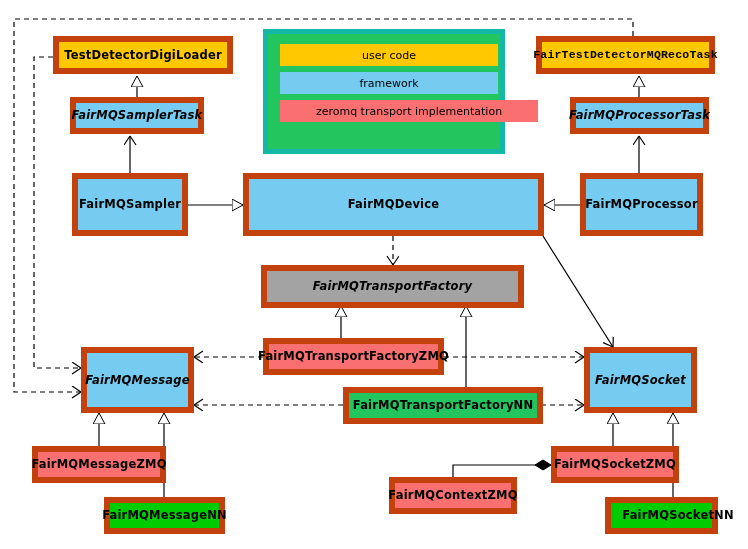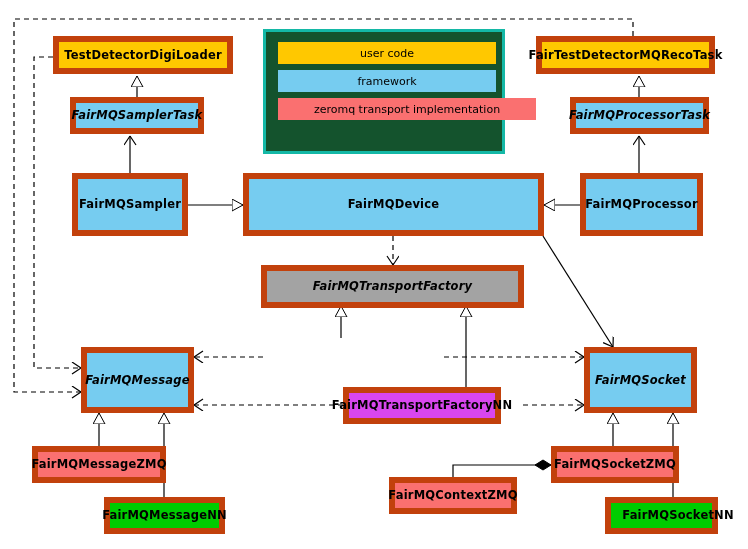--- a/index.html
+++ b/index.html
@@ -37,22 +37,22 @@
     line-height: 1.1;
     letter-spacing: 0.2px;
     z-index: 3;
   }
   .node.abstract {
     font-style: italic;
   }
   .legend-box {
     position: absolute;
     box-sizing: border-box;
-    border: 3px solid #14b8a6;
-    background: #14532d;
+    border: 5px solid #14b8a6;
+    background: #22c55e;
     z-index: 4;
   }
   .legend-row {
     position: absolute;
     box-sizing: border-box;
     display: flex;
     align-items: center;
     justify-content: center;
     font-size: 11px;
     font-weight: normal;
@@ -163,21 +163,21 @@
 
     <g>
       <polyline points="453,497 453,465 551,465" fill="none" stroke="#000" stroke-width="1.2" marker-end="url(#filled-diamond)"></polyline>
     </g>
   </svg>
 
   <div class="node" style="left:53px; top:36px; width:180px; height:38px; background:#FFC800;">
     <span>TestDetectorDigiLoader</span>
   </div>
 
-  <div class="node" style="left:536px; top:36px; width:179px; height:38px; background:#FFC800;">
+  <div class="node" style="left:536px; top:36px; width:179px; height:38px; background:#FFC800;font-family:Liberation Mono, monospace;">
     <span>FairTestDetectorMQRecoTask</span>
   </div>
 
   <div class="node abstract" style="left:70px; top:97px; width:134px; height:37px; background:#76CCF0;">
     <span>FairMQSamplerTask</span>
   </div>
 
   <div class="node abstract" style="left:570px; top:97px; width:139px; height:37px; background:#76CCF0;">
     <span>FairMQProcessorTask</span>
   </div>
@@ -191,22 +191,25 @@
   </div>
 
   <div class="node" style="left:580px; top:173px; width:123px; height:63px; background:#76CCF0;">
     <span>FairMQProcessor</span>
   </div>
 
   <div class="node abstract" style="left:261px; top:265px; width:263px; height:43px; background:#a3a3a3;">
     <span>FairMQTransportFactory</span>
   </div>
 
-
-  <div class="node" style="left:343px; top:387px; width:158px; height:37px; background:#d946ef;">
+  <div class="node" style="left:263px; top:338px; width:181px; height:37px; background:#FA7070;">
+    <span>FairMQTransportFactoryZMQ</span>
+  </div>
+
+  <div class="node" style="left:343px; top:387px; width:200px; height:37px; background:#22c55e;">
     <span>FairMQTransportFactoryNN</span>
   </div>
 
   <div class="node abstract" style="left:81px; top:347px; width:113px; height:66px; background:#76CCF0;">
     <span>FairMQMessage</span>
   </div>
 
   <div class="node abstract" style="left:584px; top:347px; width:113px; height:66px; background:#76CCF0;">
     <span>FairMQSocket</span>
   </div>

